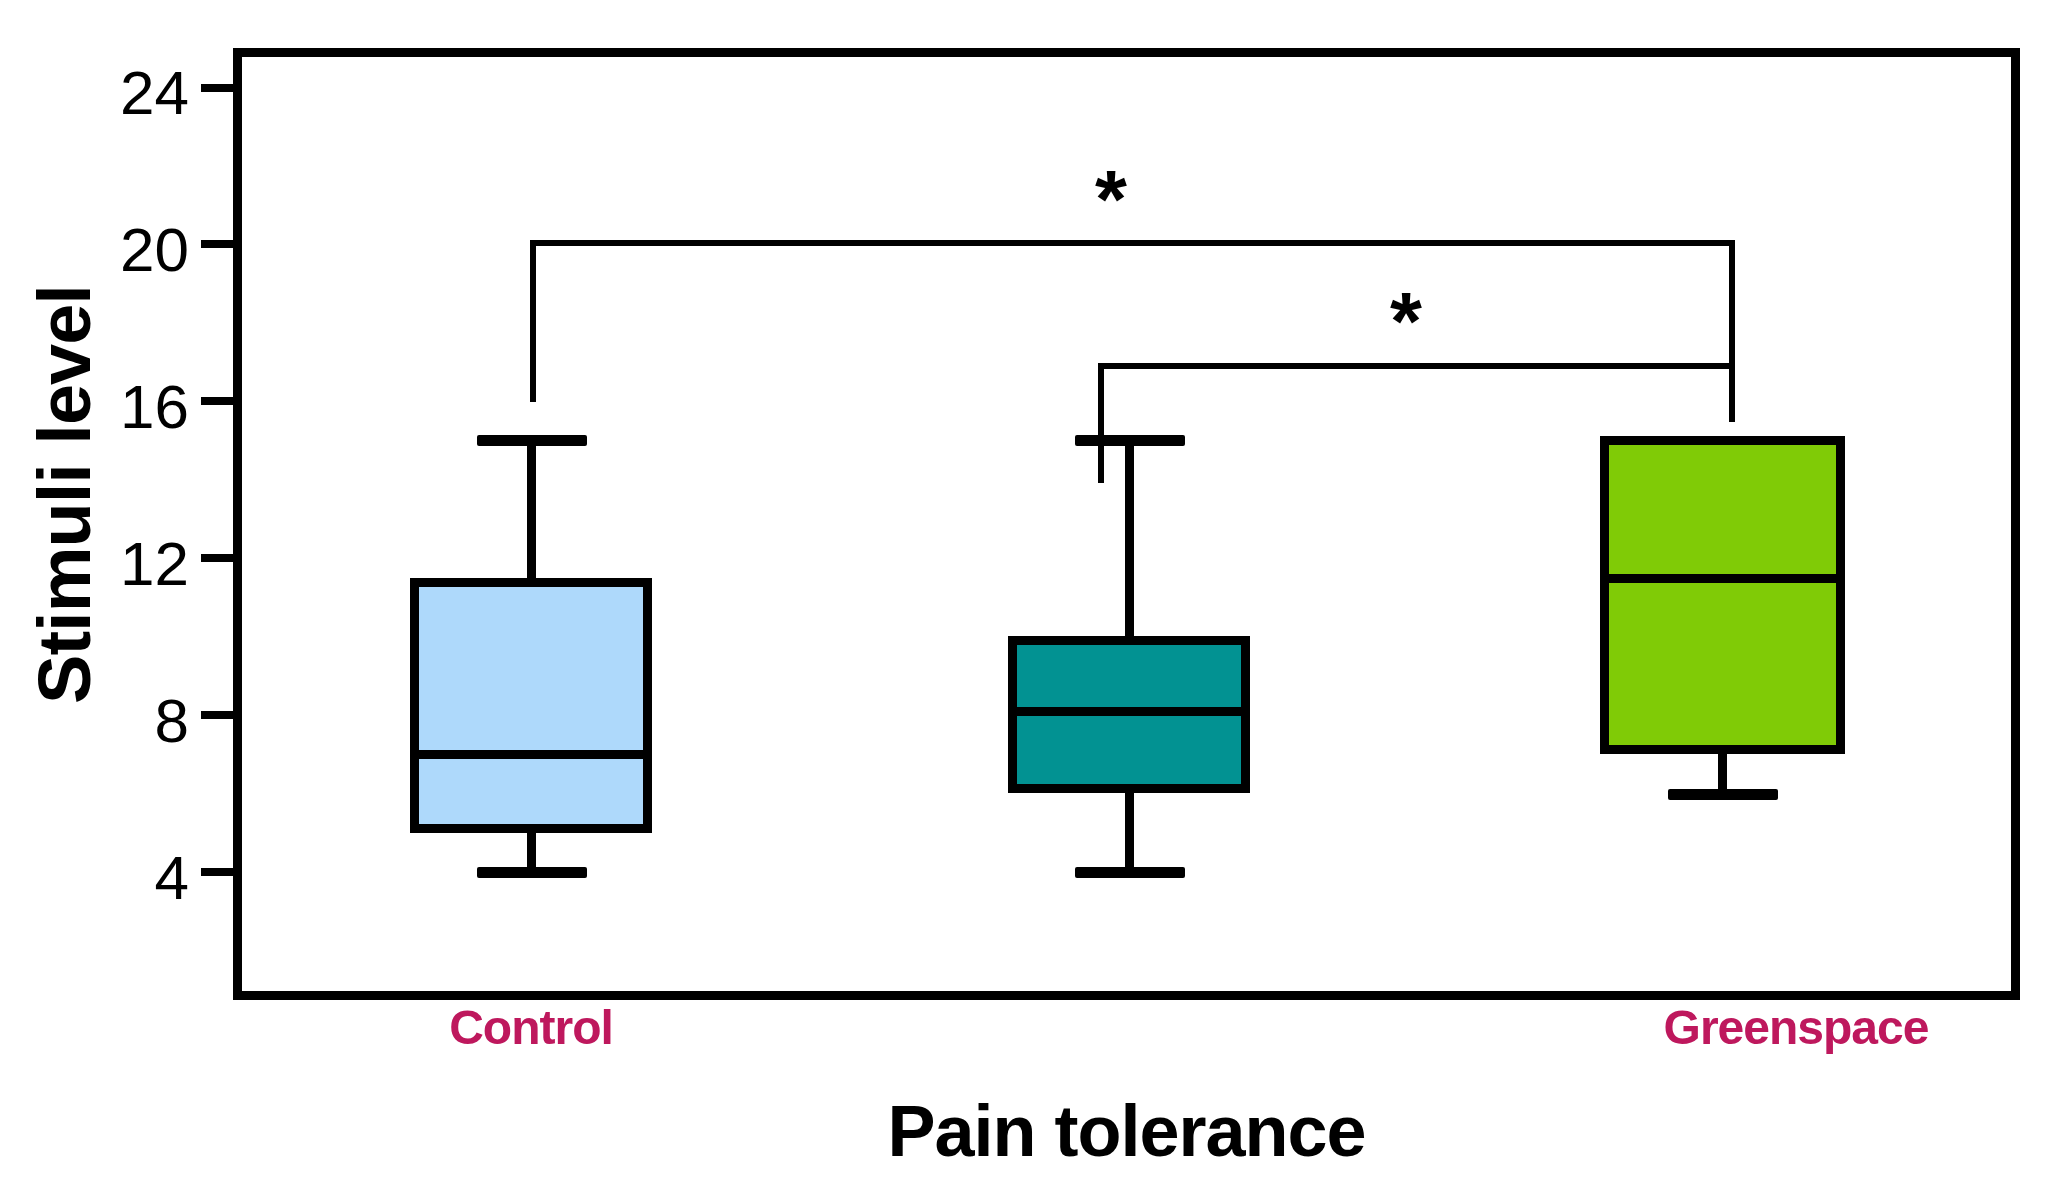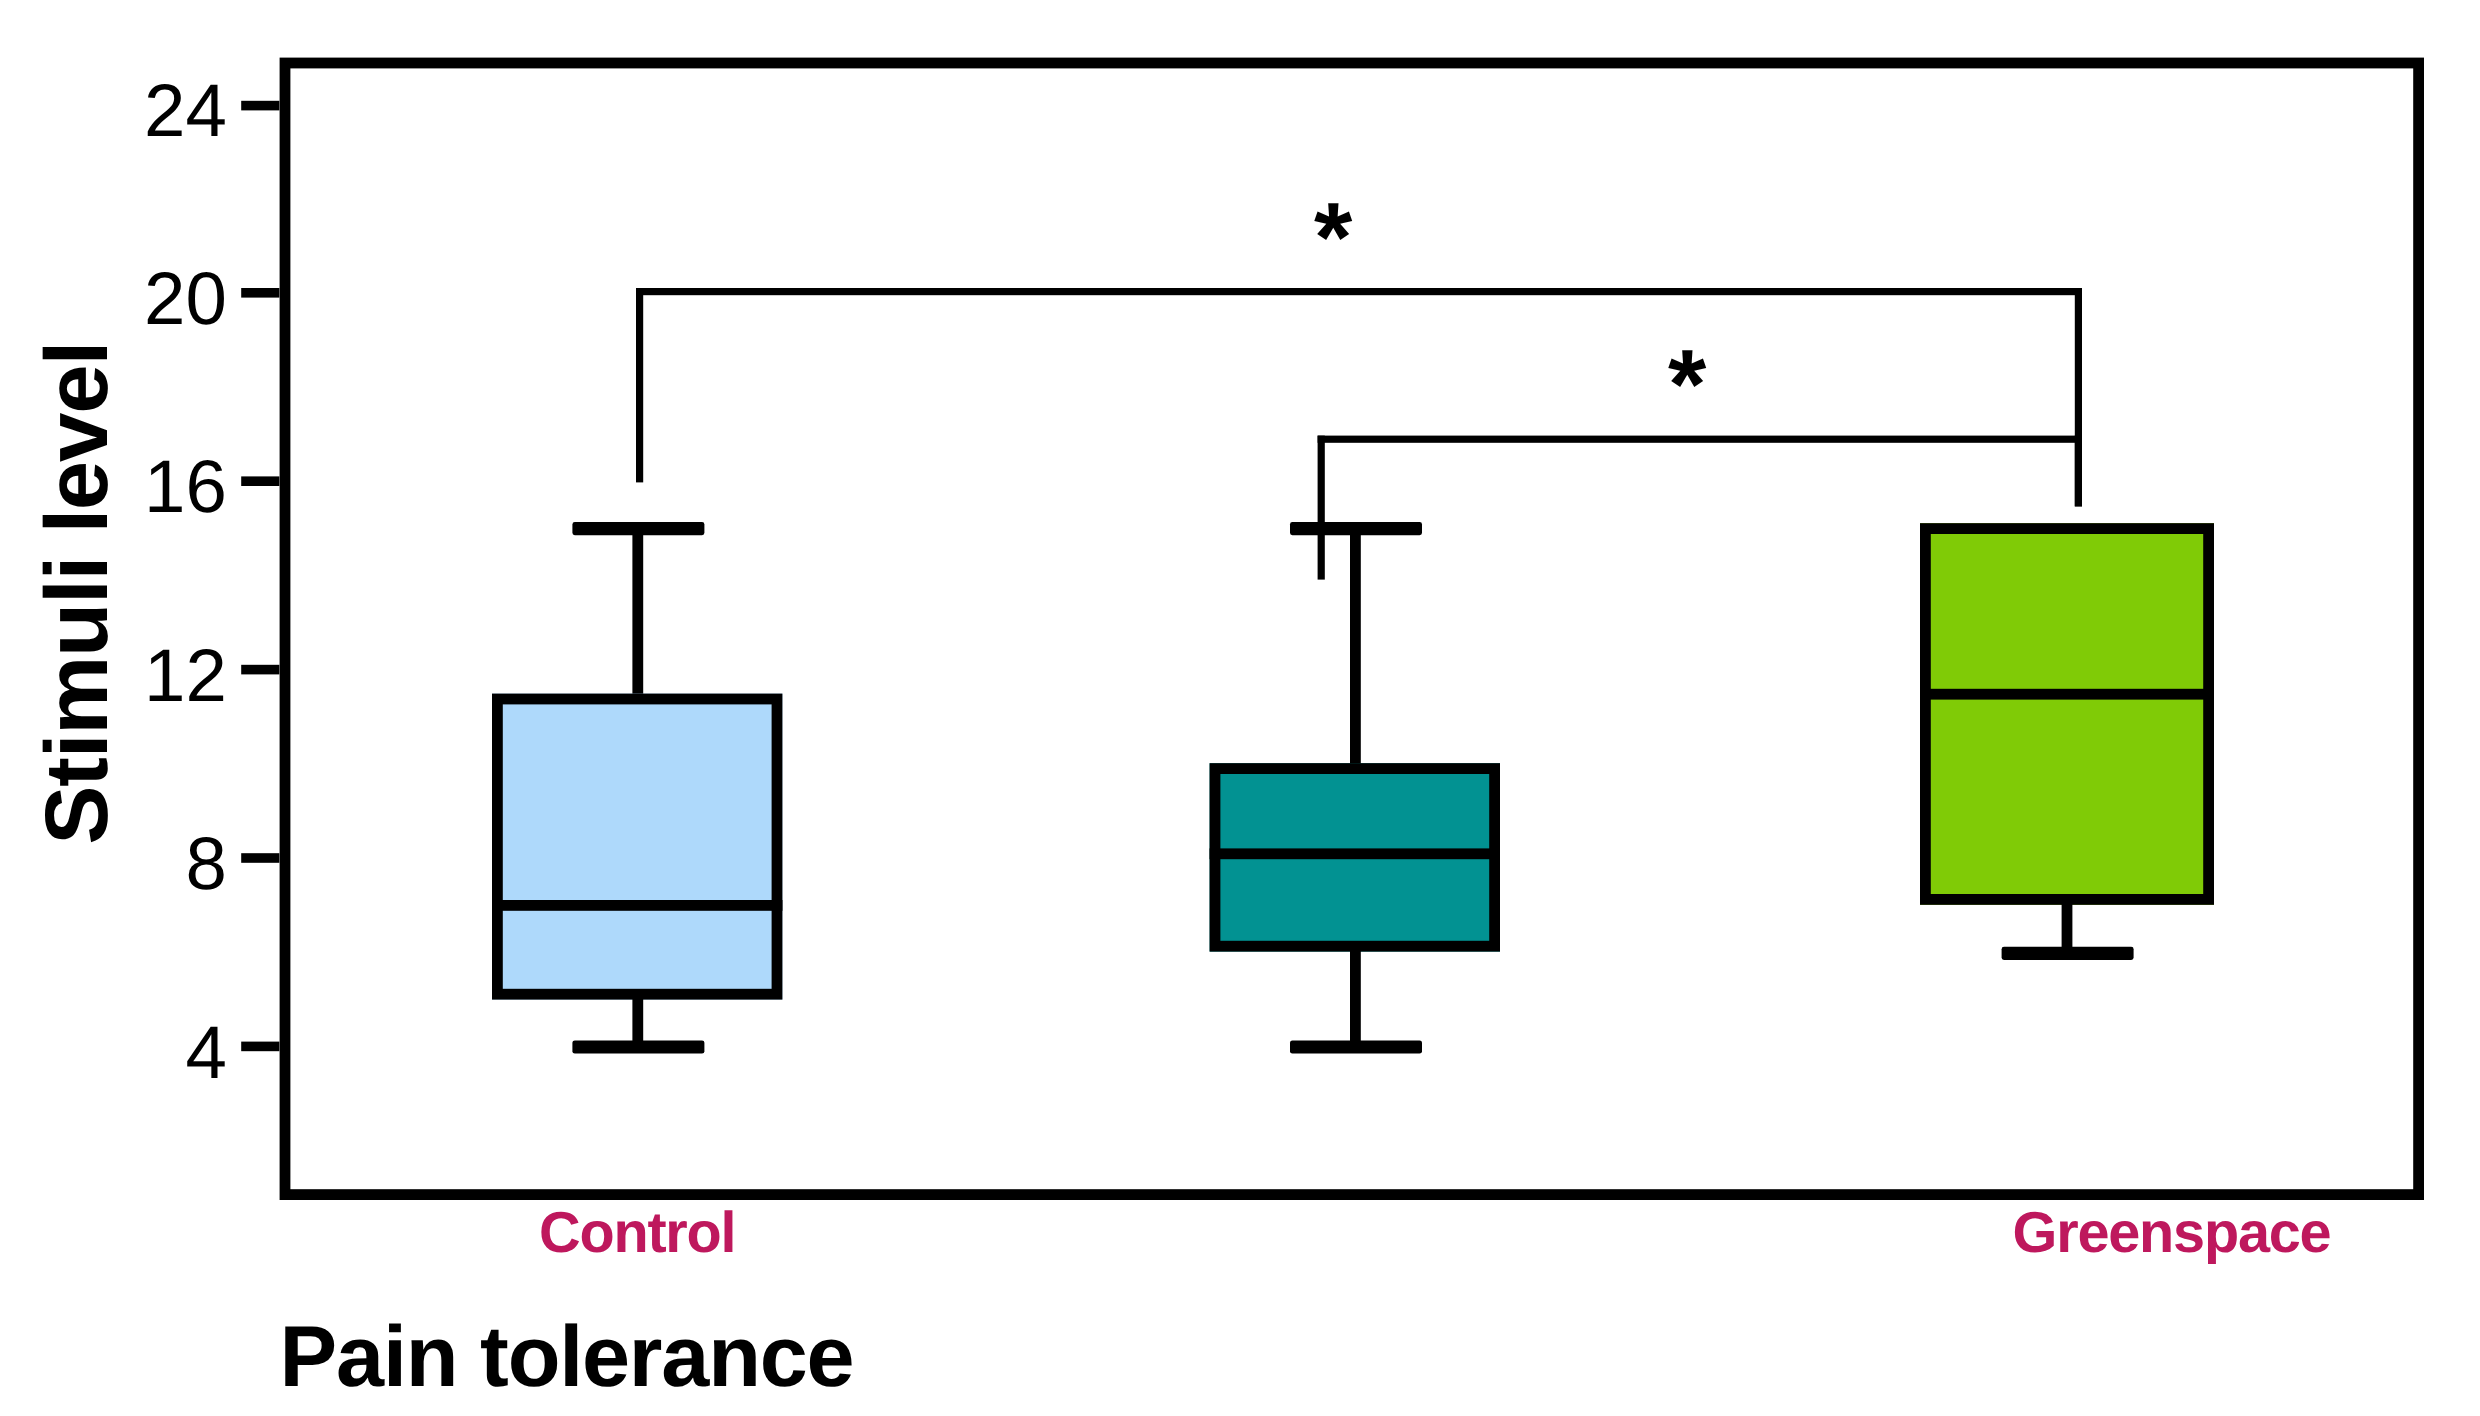--- a/index.html
+++ b/index.html
@@ -19,20 +19,21 @@
     font-size:74px;
     font-weight:bold;
     letter-spacing:-1px;
     color:#000;
     white-space:nowrap;
   }
   #xlabel{
     position:absolute;
     left:233px; top:1090px;
     width:1787px;
+    text-align:center;
     font-size:72px;
     font-weight:bold;
     letter-spacing:-1px;
     color:#000;
     white-space:nowrap;
   }
 
   
   #frame{
     position:absolute;
@@ -156,17 +157,17 @@
   <div class="sig-v" style="left:530px;top:240px;height:162px;"></div>
   <div class="sig-v" style="left:1729px;top:240px;height:182px;"></div>
   <div class="sig-star" style="left:1095px;top:158px;">*</div>
 
   <div class="sig-h" style="left:1098px;top:363px;width:637px;"></div>
   <div class="sig-v" style="left:1098px;top:363px;height:120px;"></div>
   <div class="sig-v" style="left:1729px;top:363px;height:59px;"></div>
   <div class="sig-star" style="left:1390px;top:280px;">*</div>
 
   <div class="xtick-label" style="left:311px;">Control</div>
-  <div class="xtick-label" style="left:1502px;text-align:right;">Greenspace</div>
+  <div class="xtick-label" style="left:1576px;">Greenspace</div>
 
   <div id="xlabel">Pain tolerance</div>
 
 </div>
 
 </body></html>

